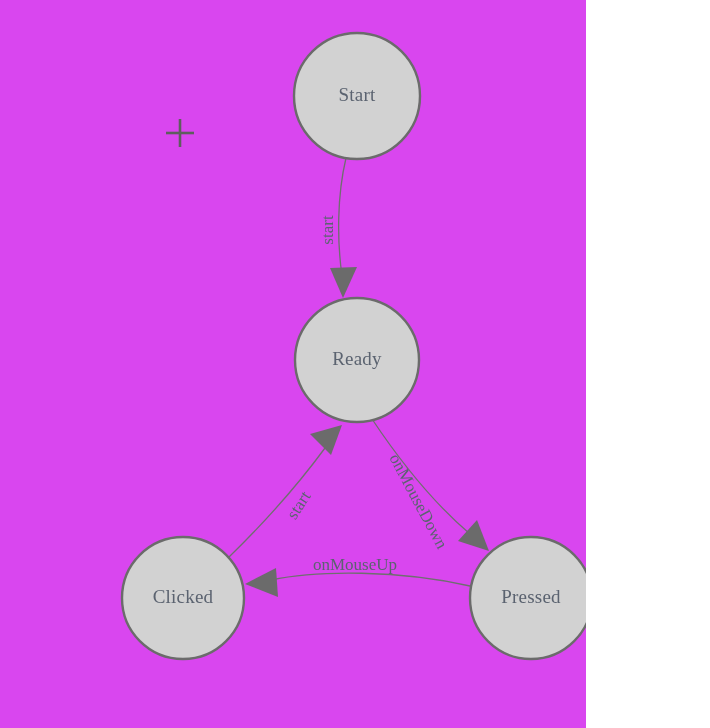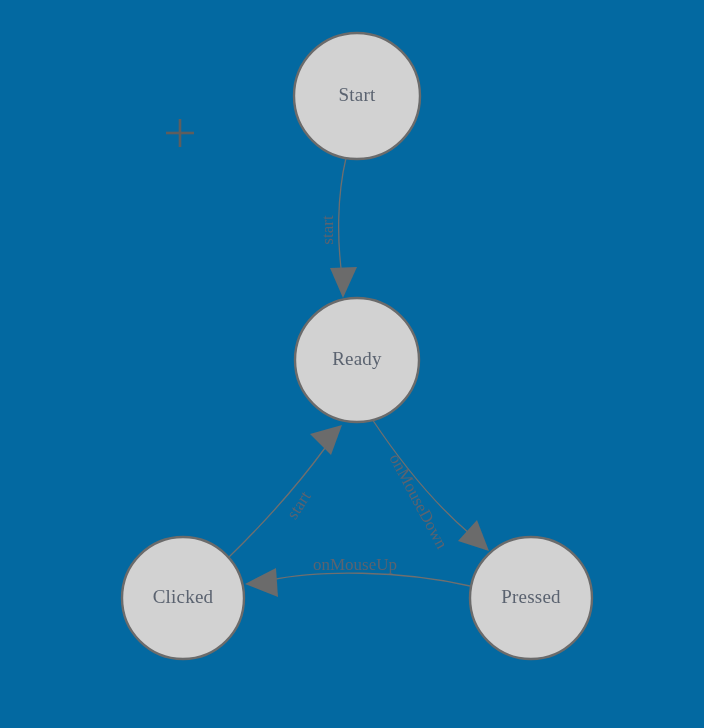--- a/index.html
+++ b/index.html
@@ -6,23 +6,23 @@
   html, body {
     margin: 0;
     padding: 0;
     background: #ffffff;
   }
   body {
     font-family: "Liberation Serif", serif;
   }
   #canvas-root {
     position: relative;
-    width: 704px;
+    width: 586px;
     height: 728px;
-    background: #0369a1;
+    background: #d946ef;
     overflow: hidden;
   }
   #diagram-svg {
     position: absolute;
     top: 0;
     left: 0;
     width: 710px;
     height: 728px;
     display: block;
   }

